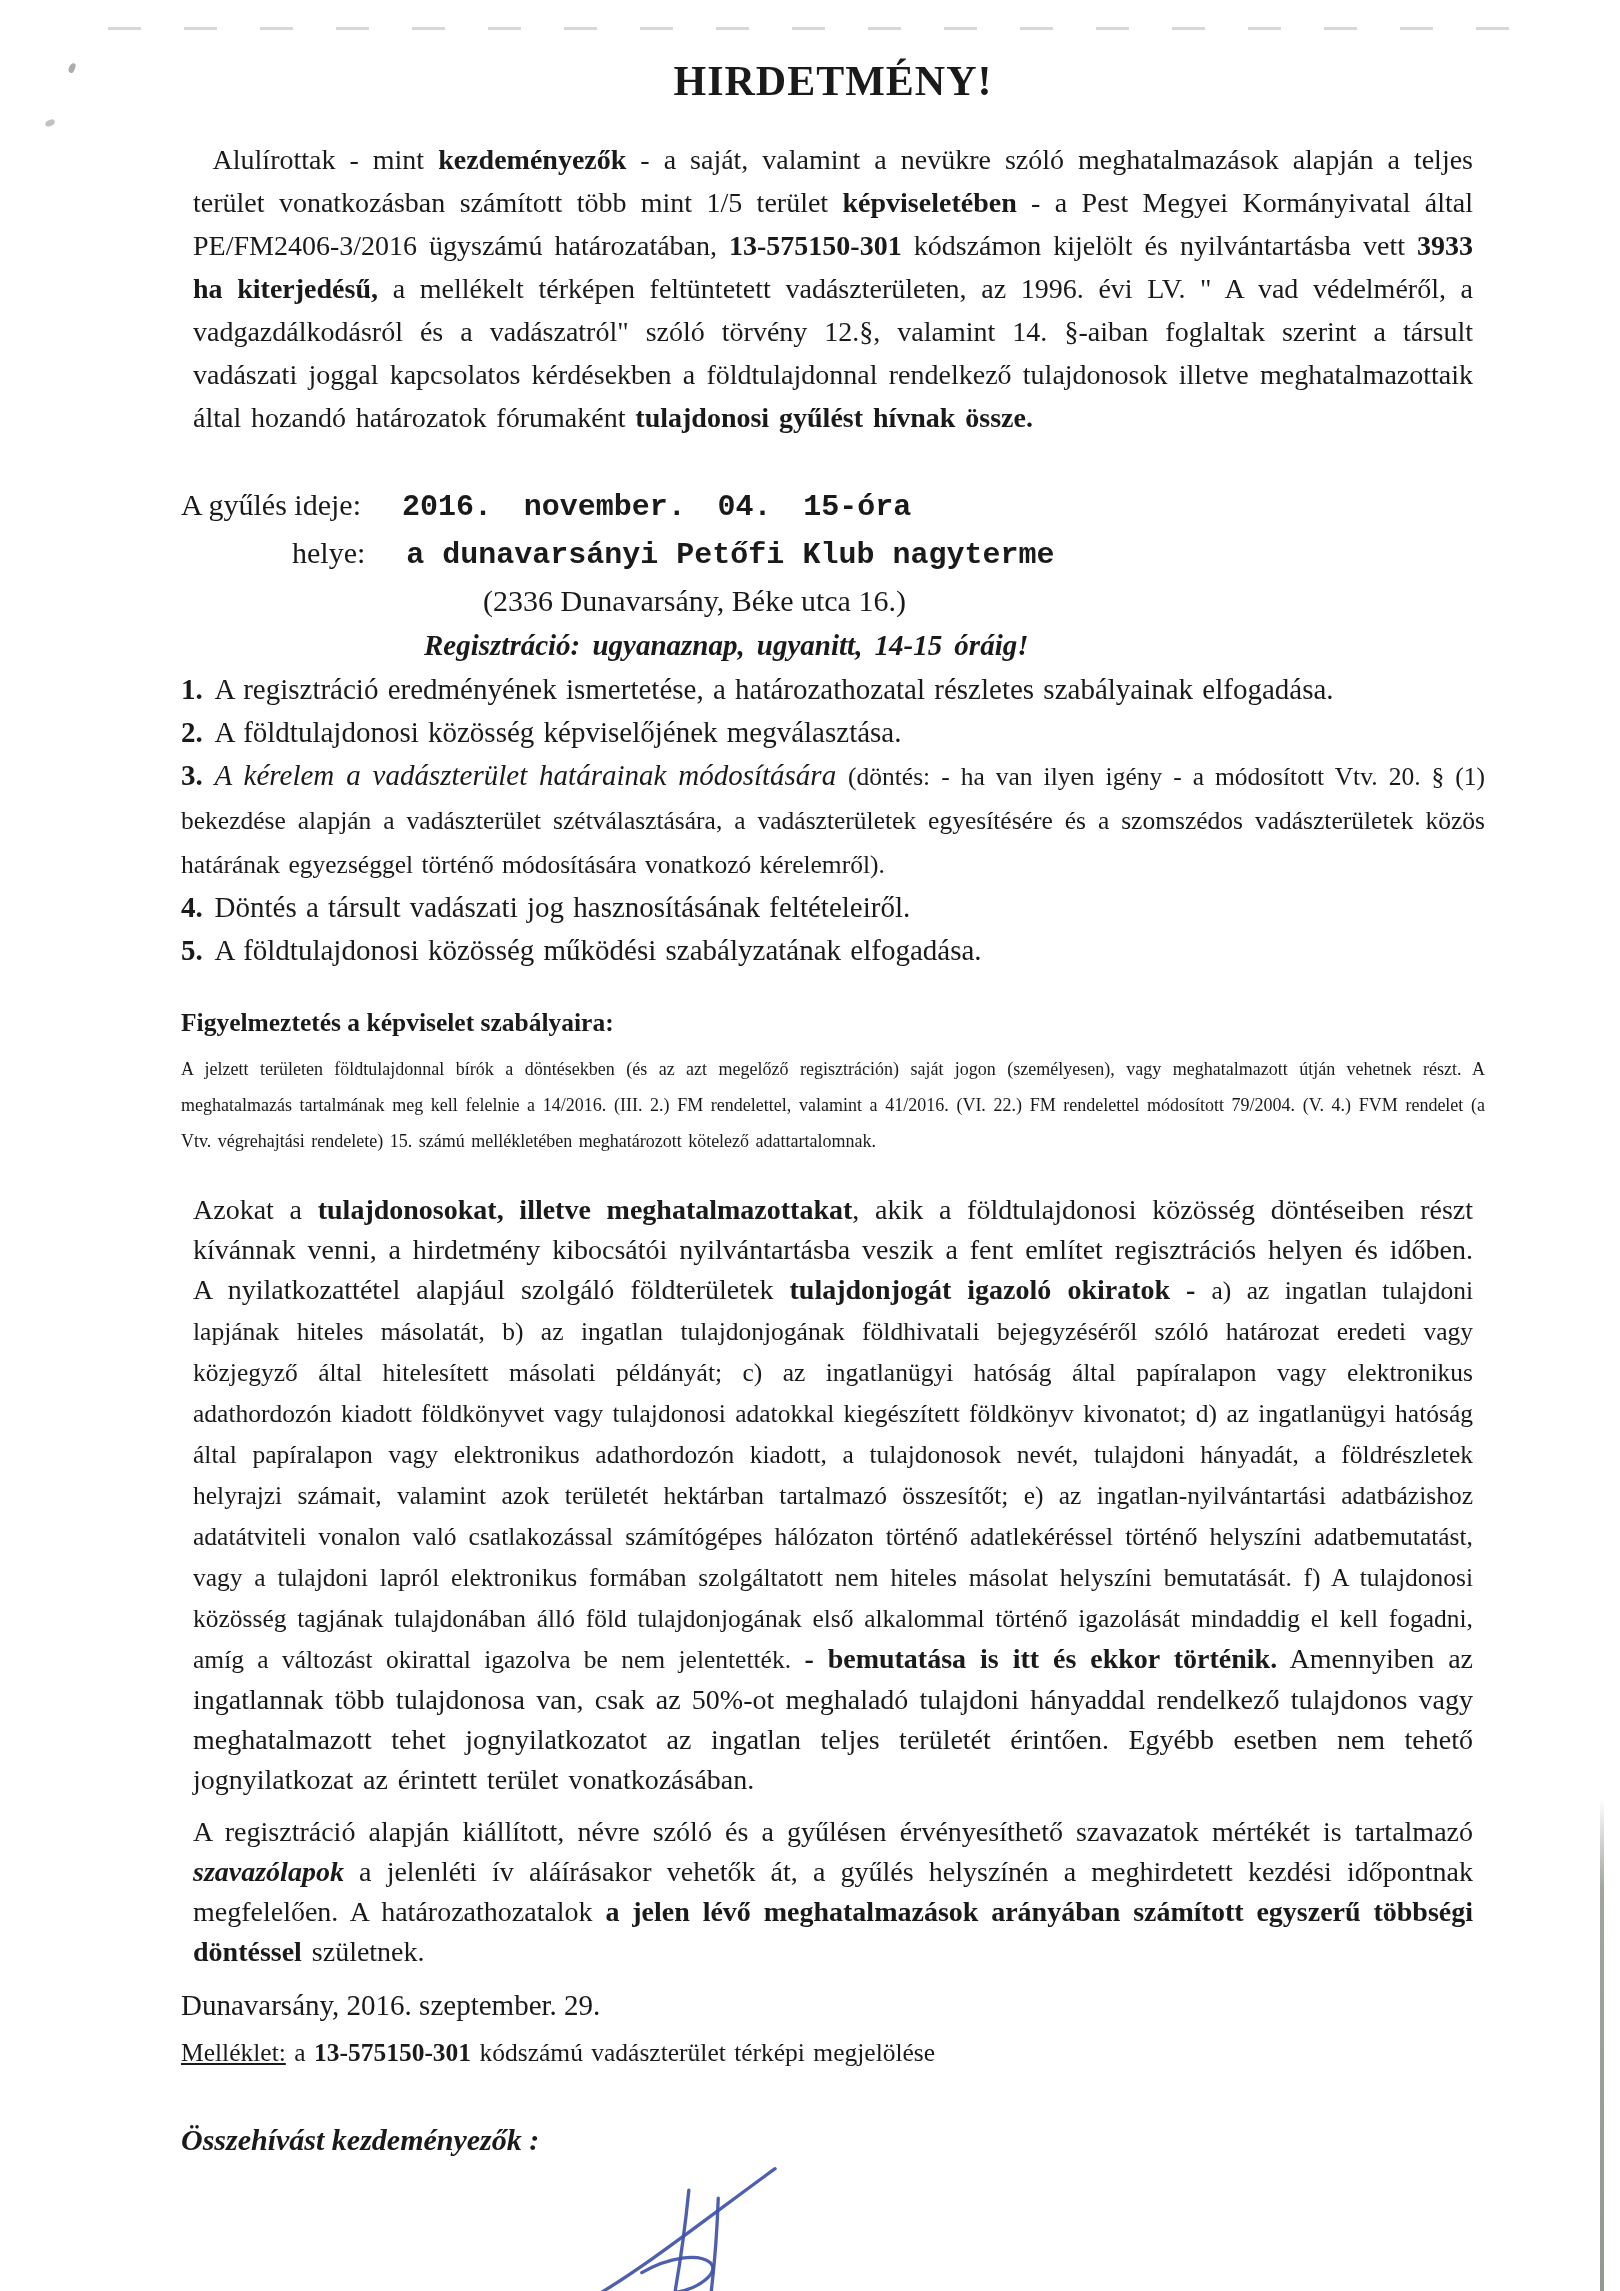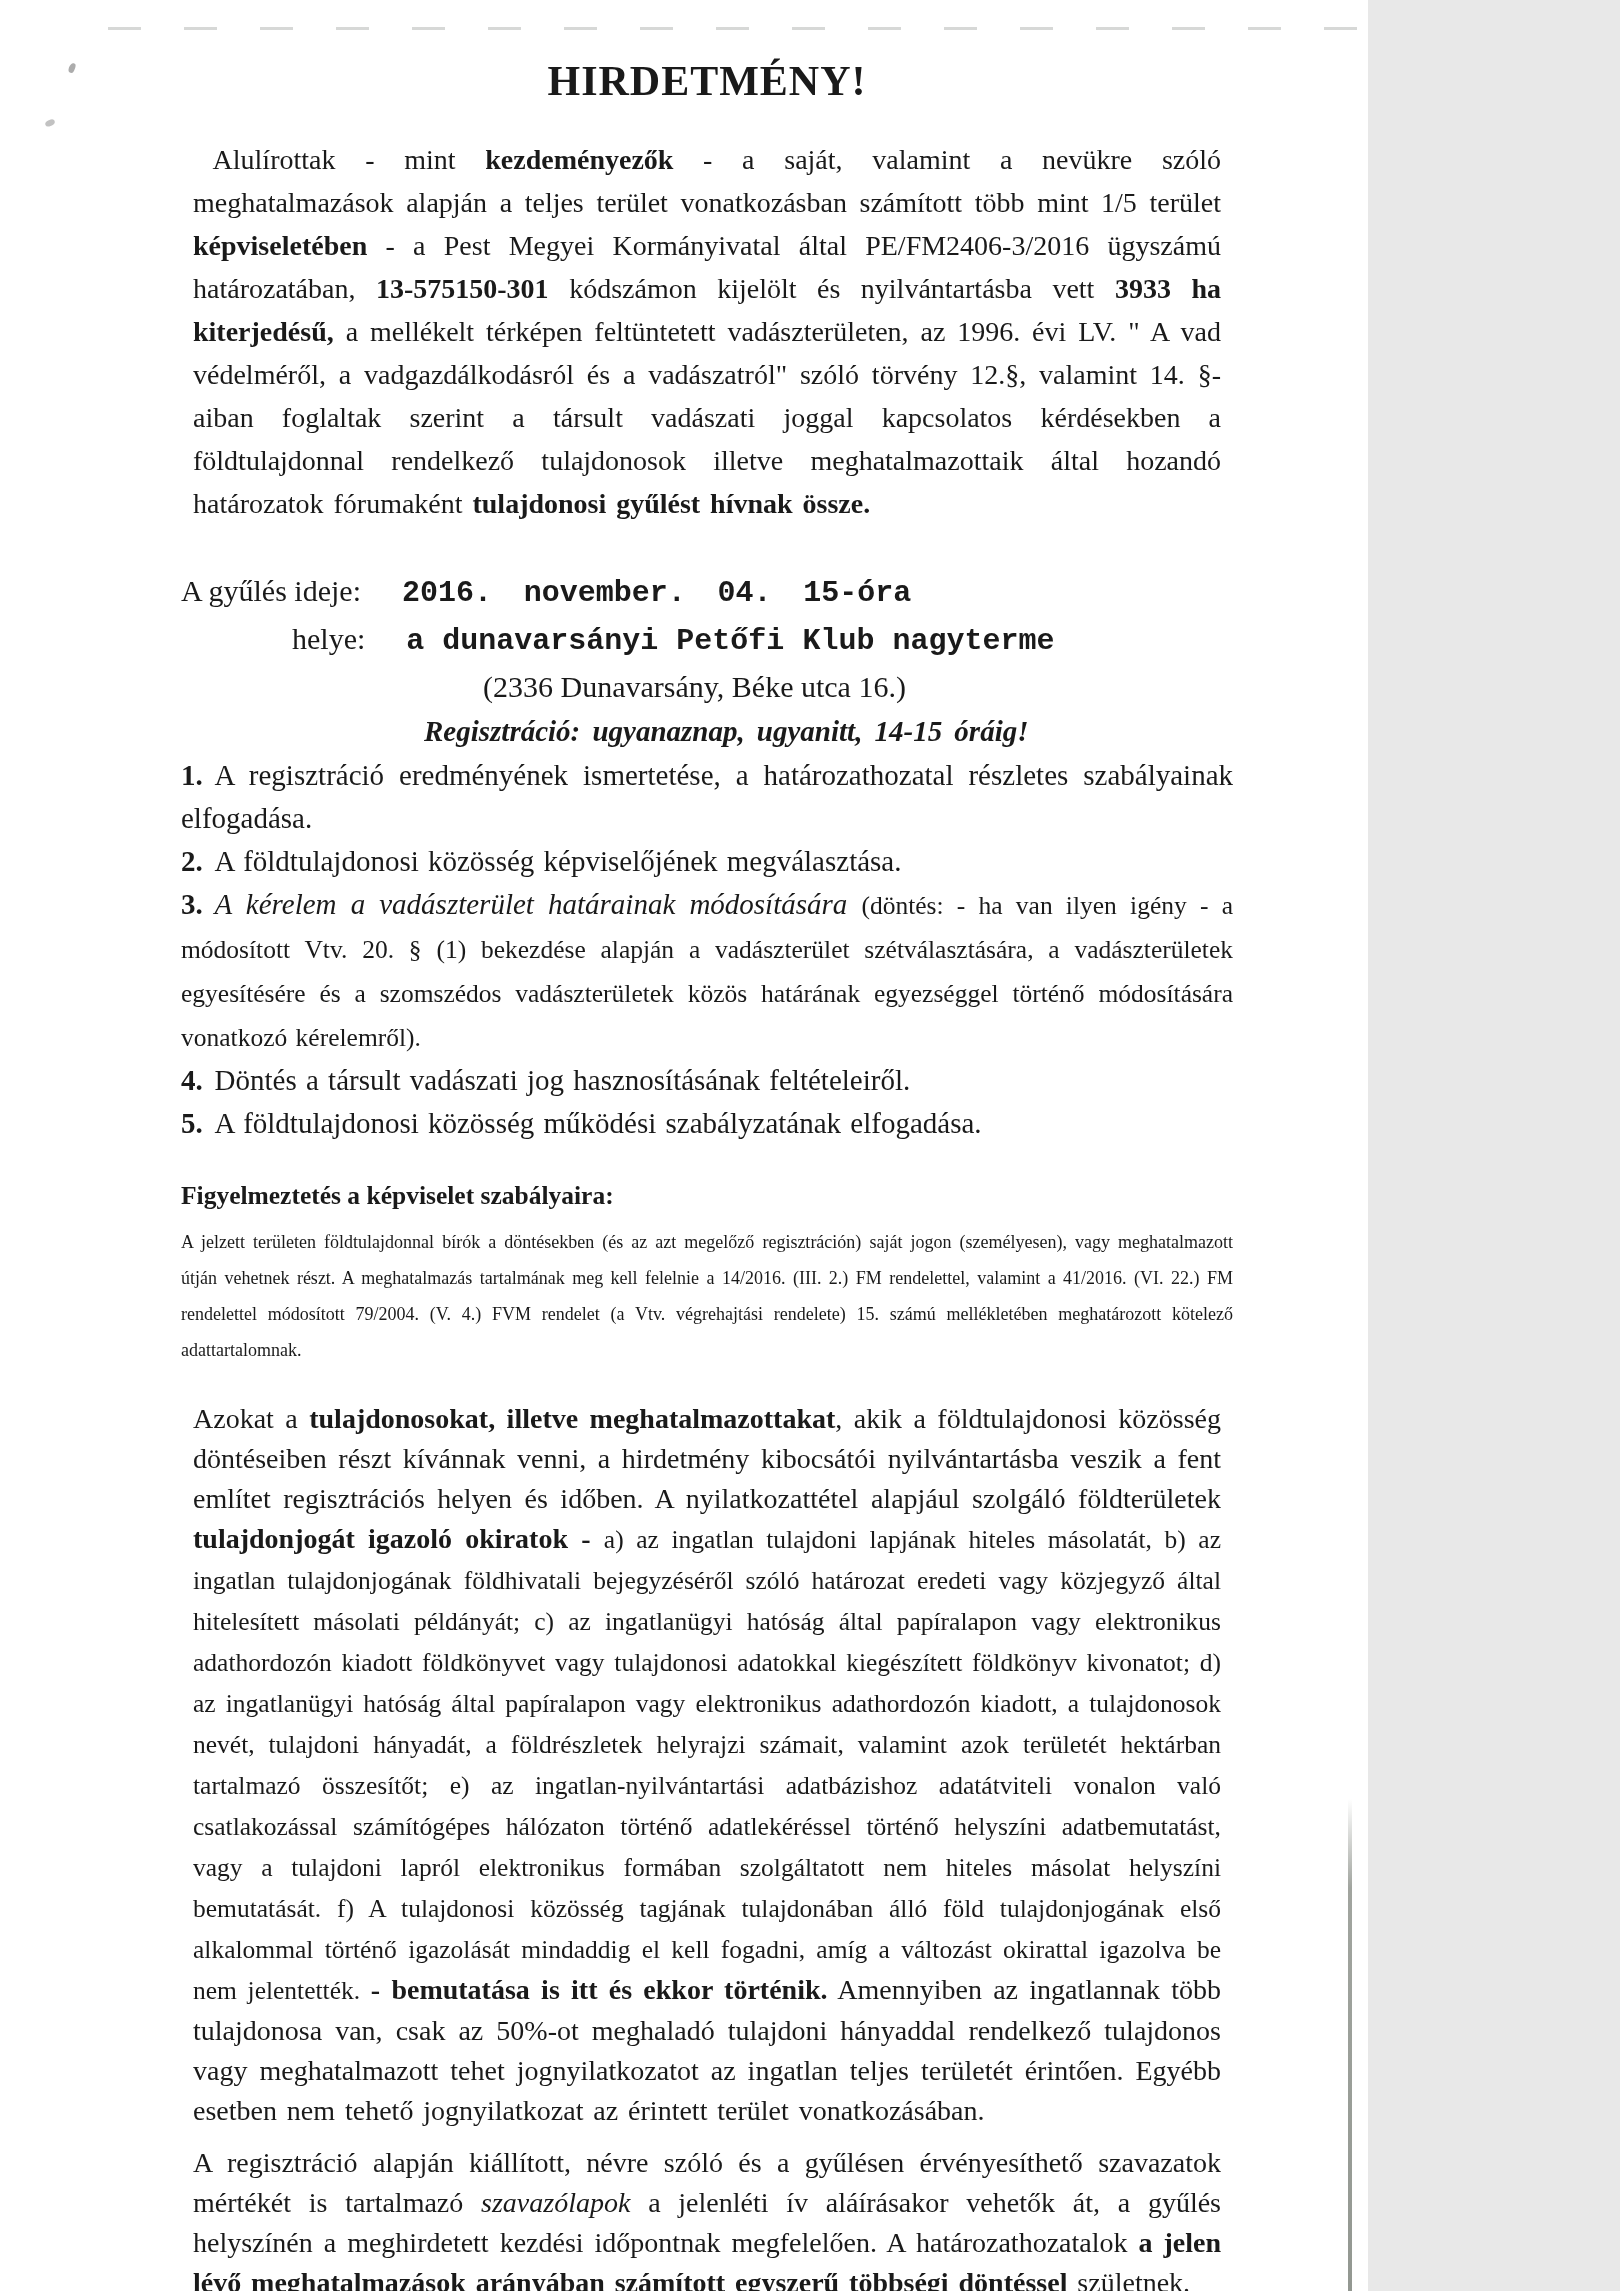--- a/index.html
+++ b/index.html
@@ -1,29 +1,29 @@
 <!DOCTYPE html>
 <html lang="hu" style="--ink: #3f51a8;"><head>
 <meta charset="utf-8">
 <style>
   html,body{margin:0;padding:0;background:#e8e8e8;}
   .page{
     position:relative;
-    width:1368px;height:2292px;
+    width:1620px;height:2292px;
     background:#ffffff;
     box-sizing:border-box;
     padding:57px 135px 0 181px;
     overflow:hidden;
     font-family:"Liberation Serif","DejaVu Serif",serif;
     color:#1a1a1a;
   }
   
   .b{font-weight:700}
   .i{font-style:italic}
-  .bi{font-weight:400;font-style:italic}
+  .bi{font-weight:700;font-style:italic}
   .u{text-decoration:underline}
   .sm{font-size:25.5px}
 
   .title{margin:0 0 33px;text-align:center;font-size:42px;font-weight:700;letter-spacing:1px;}
   .para{font-size:28px;line-height:40px;text-align:justify;word-spacing:2.9px;margin:12px;}
   .intro{text-indent:19.6px;line-height:43px;margin-bottom:43px;}
 
   .m-row{font-size:30px;line-height:45px;}
   .m-value{font-weight:700;margin-left:41px;font-family:Liberation Mono, monospace;}
   .wide{word-spacing:13.7px;}

